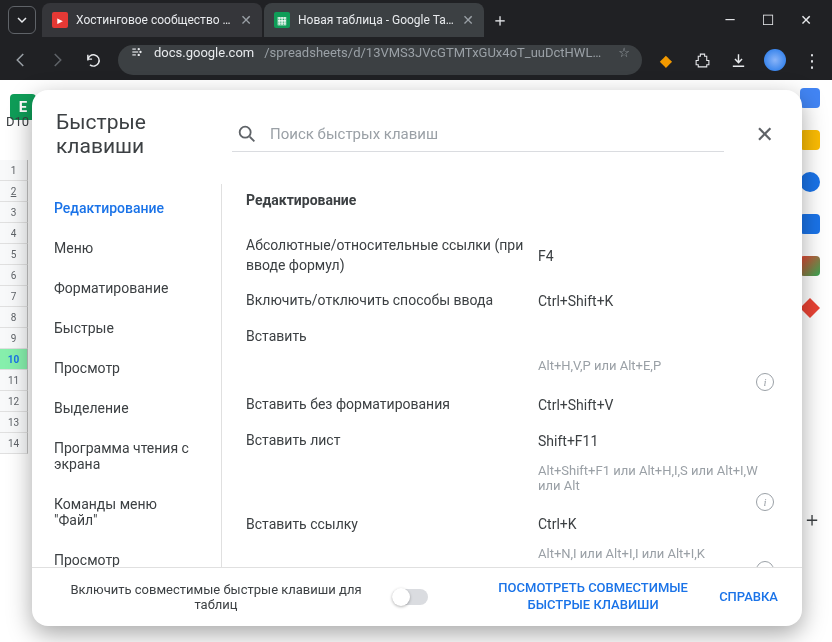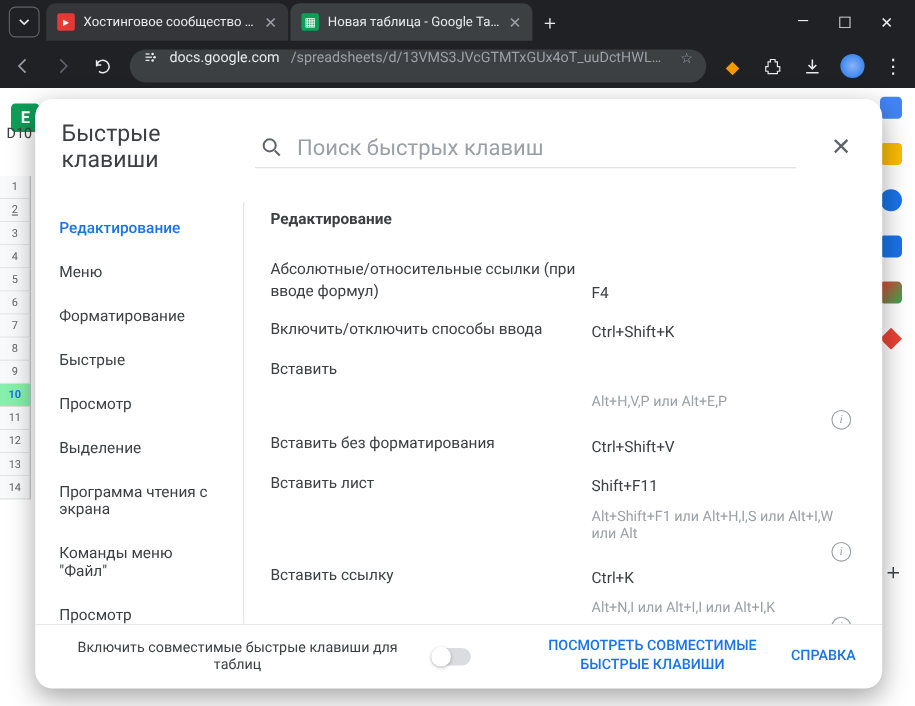--- a/index.html
+++ b/index.html
@@ -26,30 +26,30 @@
 .sheet-left{position:absolute;left:0;top:160px;width:28px}
 .rowhdr{height:21px;border-bottom:1px solid #e0e0e0;border-right:1px solid #c0c0c0;font-size:10px;color:#5f6368;display:flex;align-items:center;justify-content:center;background:#f8f9fa}
 .rowhdr.sel{background:#86efac;color:#1a73e8;font-weight:700}
 .cellref{position:absolute;left:6px;top:114px;font-size:13px;color:#3c4043}
 .right-icons{position:absolute;right:6px;top:80px;width:32px;display:flex;flex-direction:column;gap:22px;align-items:center;padding-top:8px}
 .right-icons .ri{width:20px;height:20px;border-radius:4px}
 .modal{position:absolute;left:32px;top:90px;right:30px;bottom:16px;background:#fff;border-radius:16px;box-shadow:0 8px 24px rgba(0,0,0,.35);display:flex;flex-direction:column;overflow:hidden}
 .modal-head{display:flex;align-items:center;padding:20px 24px 8px 24px;gap:8px}
 .modal-title{font-size:21px;color:#3c4043;flex:none;width:160px}
 .search-wrap{flex:1;display:flex;align-items:center;border-bottom:1px solid #dadce0;padding:6px 4px;margin-left:8px;margin-right:20px}
-.search-wrap input{border:none;outline:none;font-size:20px;flex:1;color:#3c4043}
+.search-wrap input{border:none;outline:none;font-size:15px;flex:1;color:#3c4043}
 .search-wrap input::placeholder{color:#9aa0a6}
 .close-x{color:#5f6368;font-size:22px;cursor:pointer;padding:4px}
 .modal-body{flex:1;display:flex;min-height:0;padding-top:18px}
 .sidebar{width:190px;border-right:1px solid #e0e0e0;overflow-y:auto;padding:4px 0}
 .sb-item{padding:12px 22px;font-size:14px;color:#3c4043;cursor:pointer}
 .sb-item.active{color:#1a73e8;font-weight:500}
 .content{flex:1;overflow-y:auto;padding:4px 24px 0 24px;position:relative}
 .section-h{font-size:14px;font-weight:700;color:#3c4043;margin:4px 0 20px 0}
-.sc-row{display:flex;padding:8px 0;align-items:flex-end;gap:12px}
+.sc-row{display:flex;padding:8px 0;align-items:center;gap:12px}
 .sc-label{flex:0 0 280px;font-size:14px;color:#3c4043;line-height:1.4}
 .sc-keys{flex:1;font-size:14px;color:#3c4043}
 .sc-alt{font-size:13px;color:#9aa0a6;padding:4px 0 14px 292px;position:relative}
 .info-i{position:absolute;right:4px;width:18px;height:18px;border:1.5px solid #9aa0a6;border-radius:50%;display:flex;align-items:center;justify-content:center;font-size:11px;color:#9aa0a6;font-style:italic;font-family:serif}
 .modal-foot{border-top:1px solid #e0e0e0;padding:12px 24px;display:flex;align-items:center;gap:16px}
 .foot-text{font-size:13px;color:#3c4043;max-width:320px}
 .toggle{width:36px;height:16px;background:#dadce0;border-radius:8px;position:relative;cursor:pointer}
 .toggle::after{content:"";position:absolute;width:18px;height:18px;background:#fff;border-radius:50%;top:-1px;left:0;box-shadow:0 1px 3px rgba(0,0,0,.3)}
 .foot-link{color:#1a73e8;font-size:13px;font-weight:500;text-align:center;cursor:pointer;line-height:1.3}
 .foot-link.a{margin-left:auto;max-width:220px}

